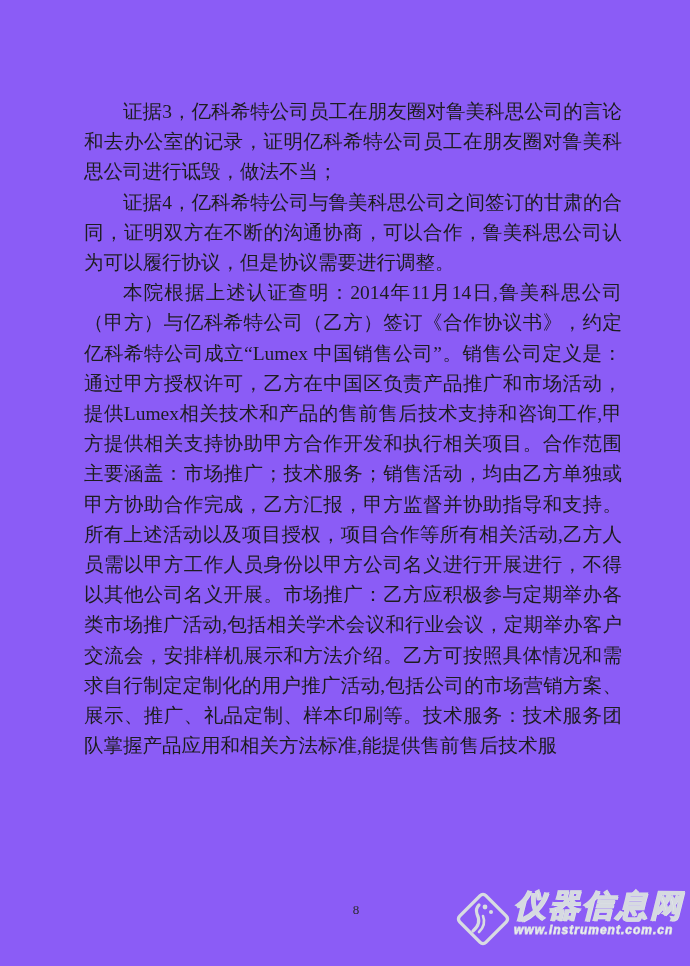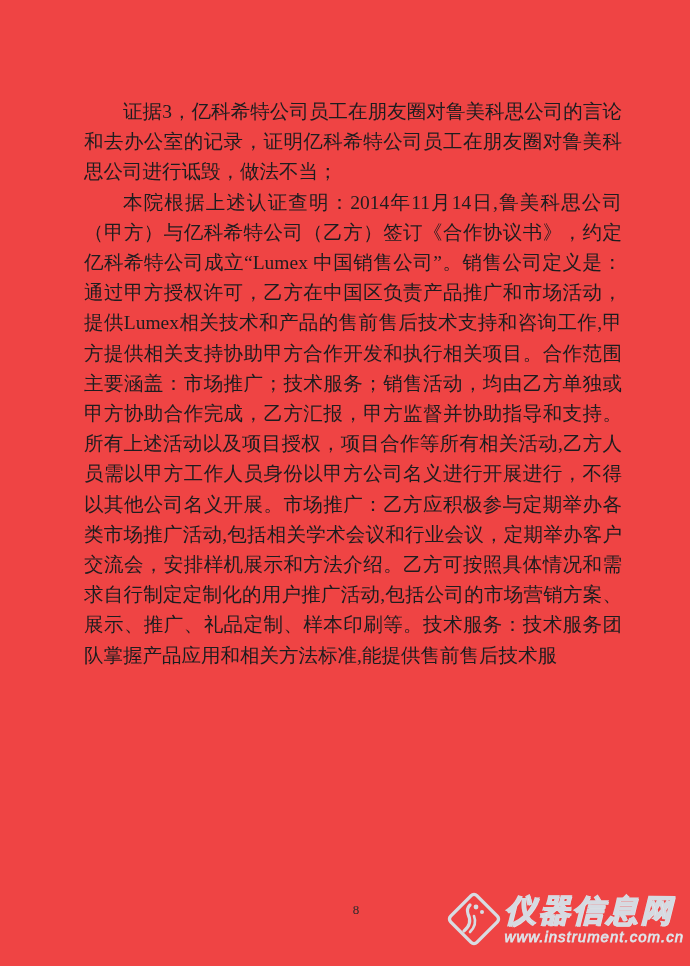--- a/index.html
+++ b/index.html
@@ -4,21 +4,21 @@
 <style>
   html, body {
     margin: 0;
     padding: 0;
     background: #ffffff;
   }
   .page {
     position: relative;
     width: 690px;
     height: 966px;
-    background: #ef4444;
+    background: #8b5cf6;
     overflow: hidden;
     font-family: "Liberation Serif", "DejaVu Serif", serif;
   }
   .content {
     position: absolute;
     left: 84px;
     top: 97px;
     width: 538px;
     font-size: 19.5px;
     line-height: 30.2px;
@@ -38,21 +38,21 @@
     text-align: center;
     text-indent: 22px;
     font-size: 13px;
     color: #2a2a2c;
   }
   .watermark {
     position: absolute;
     right: 6px;
     bottom: 18px;
     display: flex;
-    align-items: center;
+    align-items: flex-start;
     gap: 3px;
     user-select: none;
   }
   .wm-text {
     display: flex;
     flex-direction: column;
     align-items: flex-start;
     line-height: 1;
   }
   .wm-name {
@@ -61,38 +61,39 @@
     font-style: italic;
     font-size: 31px;
     letter-spacing: 3px;
     color: #f4f5f7;
     -webkit-text-stroke: 1.3px #d6dae1;
     text-shadow: 1px 1px 0 #e3e6eb;
   }
   .wm-url {
     margin-top: 3px;
     font-family: "Liberation Sans", "DejaVu Sans", sans-serif;
-    font-weight: normal;
+    font-weight: bold;
     font-style: italic;
-    font-size: 15px;
+    font-size: 12px;
     letter-spacing: 1px;
     color: #f4f5f7;
     -webkit-text-stroke: 0.8px #d9dde3;
   }
   .wm-logo {
     flex: 0 0 auto;
   }
 </style>
 </head>
 <body>
 
 <div class="page">
 
   <div class="content">
     <p>证据3，亿科希特公司员工在朋友圈对鲁美科思公司的言论和去办公室的记录，证明亿科希特公司员工在朋友圈对鲁美科思公司进行诋毁，做法不当；</p>
+    <p>证据4，亿科希特公司与鲁美科思公司之间签订的甘肃的合同，证明双方在不断的沟通协商，可以合作，鲁美科思公司认为可以履行协议，但是协议需要进行调整。</p>
     <p>本院根据上述认证查明：2014年11月14日,鲁美科思公司（甲方）与亿科希特公司（乙方）签订《合作协议书》，约定亿科希特公司成立“Lumex 中国销售公司”。销售公司定义是：通过甲方授权许可，乙方在中国区负责产品推广和市场活动，提供Lumex相关技术和产品的售前售后技术支持和咨询工作,甲方提供相关支持协助甲方合作开发和执行相关项目。合作范围主要涵盖：市场推广；技术服务；销售活动，均由乙方单独或甲方协助合作完成，乙方汇报，甲方监督并协助指导和支持。所有上述活动以及项目授权，项目合作等所有相关活动,乙方人员需以甲方工作人员身份以甲方公司名义进行开展进行，不得以其他公司名义开展。市场推广：乙方应积极参与定期举办各类市场推广活动,包括相关学术会议和行业会议，定期举办客户交流会，安排样机展示和方法介绍。乙方可按照具体情况和需求自行制定定制化的用户推广活动,包括公司的市场营销方案、展示、推广、礼品定制、样本印刷等。技术服务：技术服务团队掌握产品应用和相关方法标准,能提供售前售后技术服</p>
   </div>
 
   <div class="page-footer">
     <span>8</span>
   </div>
 
   <div class="watermark">
     <svg class="wm-logo" width="56" height="58" viewBox="0 0 56 58" aria-hidden="true">
       <rect x="9.5" y="10.5" width="37" height="37" rx="4" transform="rotate(45 28 29)" fill="none" stroke="#d8dce2" stroke-width="3.4"></rect>

